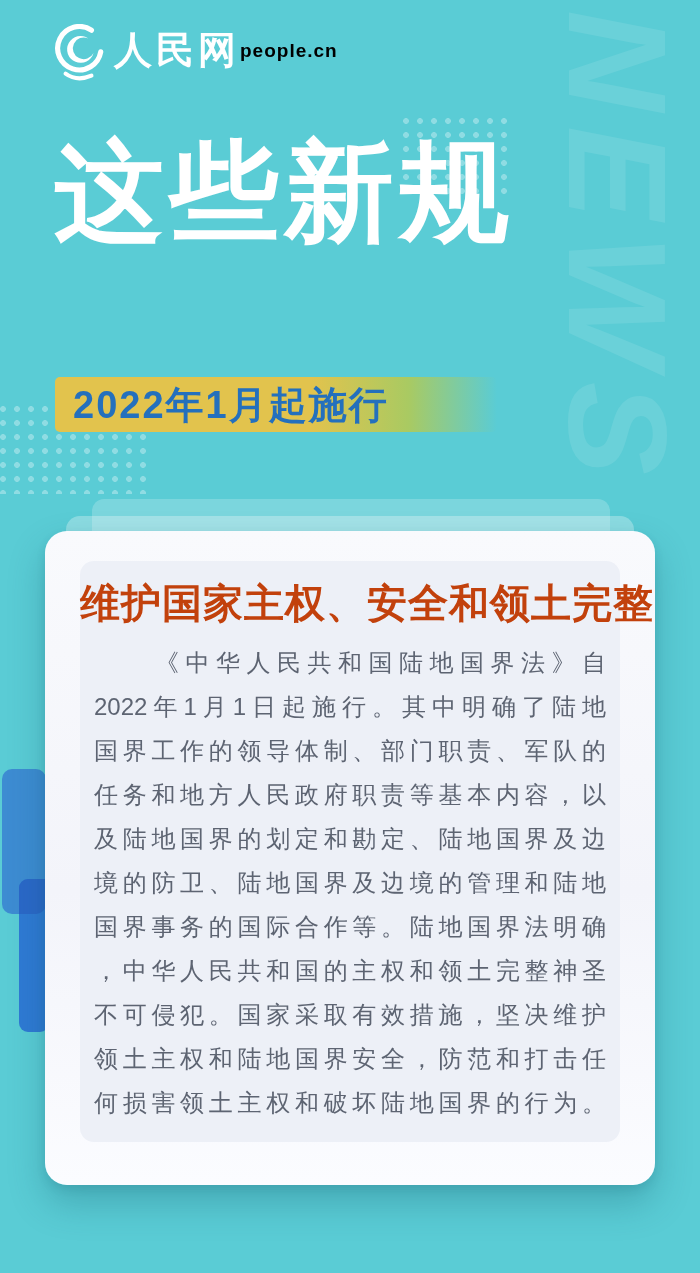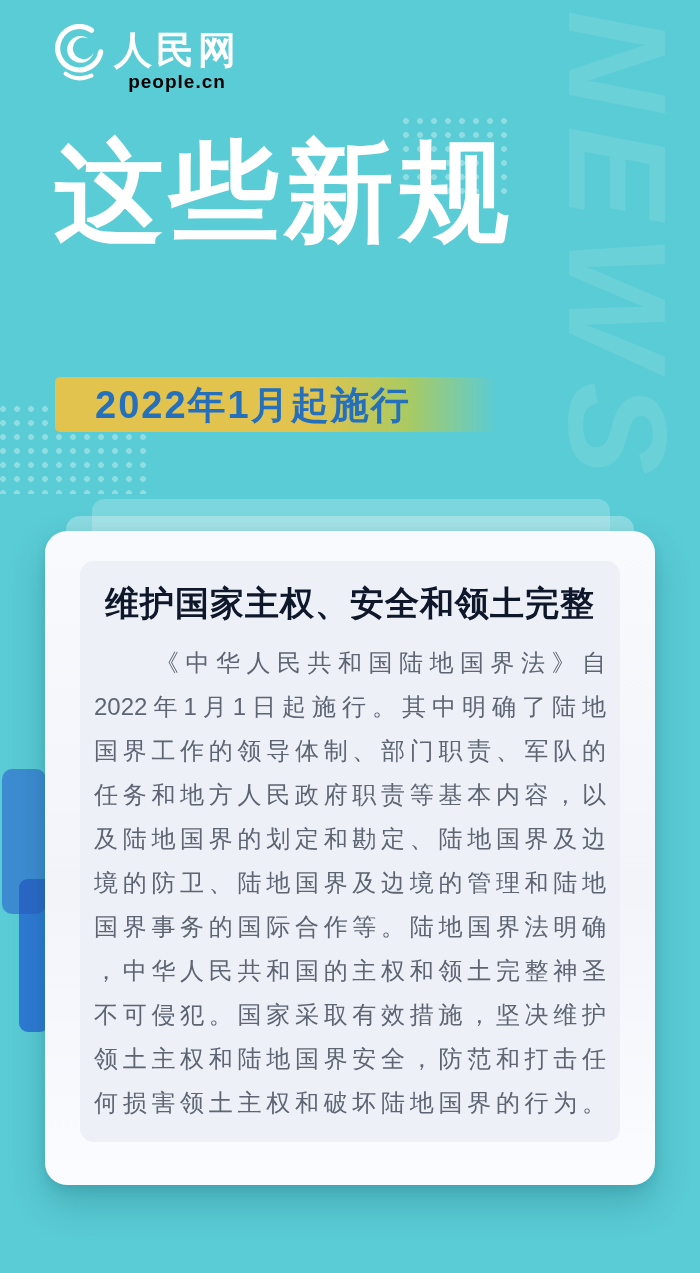--- a/index.html
+++ b/index.html
@@ -23,59 +23,59 @@
   }
   .dots-top-right{left:399px;top:114px;width:116px;height:84px;}
   .dots-left{left:-4px;top:402px;width:152px;height:92px;}
   .accent-rect{position:absolute;}
   .accent-a{left:2px;top:769px;width:44px;height:145px;border-radius:10px;background:#3d8cd2;}
   .accent-b{left:19px;top:879px;width:30px;height:153px;border-radius:9px;background:#2f7ad4;}
   .accent-overlap{left:19px;top:879px;width:27px;height:35px;border-radius:9px 0 10px 0;background:#2b68c8;}
   
   .logo{position:absolute;left:50px;top:24px;display:flex;align-items:flex-start;gap:8px;}
   .logo svg{display:block;}
-  .logo-text{display:flex;flex-direction:column;align-items:center;margin-top:6px;}
+  .logo-text{display:flex;flex-direction:row;align-items:center;margin-top:6px;}
   .logo-name{color:#fff;font-size:38px;font-weight:700;line-height:40px;letter-spacing:4px;}
   .logo-domain{color:#000000;font-size:19px;font-weight:700;letter-spacing:1px;line-height:20px;margin-top:2px;}
   
   .title-line1{
     position:absolute;left:54px;top:134px;
     color:#fff;font-size:110px;font-weight:900;line-height:116px;letter-spacing:5px;white-space:nowrap;
   }
   .title-line2{
     position:absolute;left:54px;top:256px;
     color:#fff;font-size:82px;font-weight:900;line-height:92px;letter-spacing:2px;white-space:nowrap;
   }
   
   .date-badge{
     position:absolute;left:55px;top:377px;width:442px;height:55px;
     border-radius:5px;
     background:linear-gradient(90deg,#e2c34d 0%,#e2c34d 58%,#a9ca62 80%,rgba(90,204,213,0) 100%);
   }
   .date-badge span{
-    display:block;padding-left:40px;line-height:56px;
+    display:block;padding-left:18px;line-height:56px;
     color:#2470bd;font-size:38px;font-weight:800;letter-spacing:2px;white-space:nowrap;
   }
   
   .stack-layer{position:absolute;background:rgba(255,255,255,0.26);}
   .stack-layer-1{left:92px;top:499px;width:518px;height:46px;border-radius:12px;background:rgba(255,255,255,0.20);}
   .stack-layer-2{left:66px;top:516px;width:568px;height:50px;border-radius:14px;background:rgba(255,255,255,0.30);}
   .card{
     position:absolute;left:45px;top:531px;width:610px;height:654px;
     border-radius:22px;
     background:linear-gradient(180deg,#f9fafd 0%,#f3f4fa 55%,#fbfcff 100%);
     box-shadow:0 18px 36px rgba(13,82,99,0.28),0 4px 10px rgba(13,82,99,0.12);
   }
   .card-inner{
     position:absolute;left:35px;top:30px;width:540px;height:581px;
     border-radius:14px;background:#edf0f7;
   }
   .card-heading{
     margin:20px 0 0 0;text-align:center;
-    color:#0f172a;font-size:34px;font-weight:900;letter-spacing:1px;line-height:44px;white-space:nowrap;
+    color:#c2410c;font-size:40px;font-weight:900;letter-spacing:1px;line-height:44px;white-space:nowrap;
   }
   .card-body{
     margin:16px 14px 0 14px;
     color:#5d6472;font-size:24px;line-height:44px;
     white-space:pre-line;text-align:justify;text-align-last:justify;
     word-break:break-all;line-break:anywhere;
   }
 </style>
 </head>
 <body>

